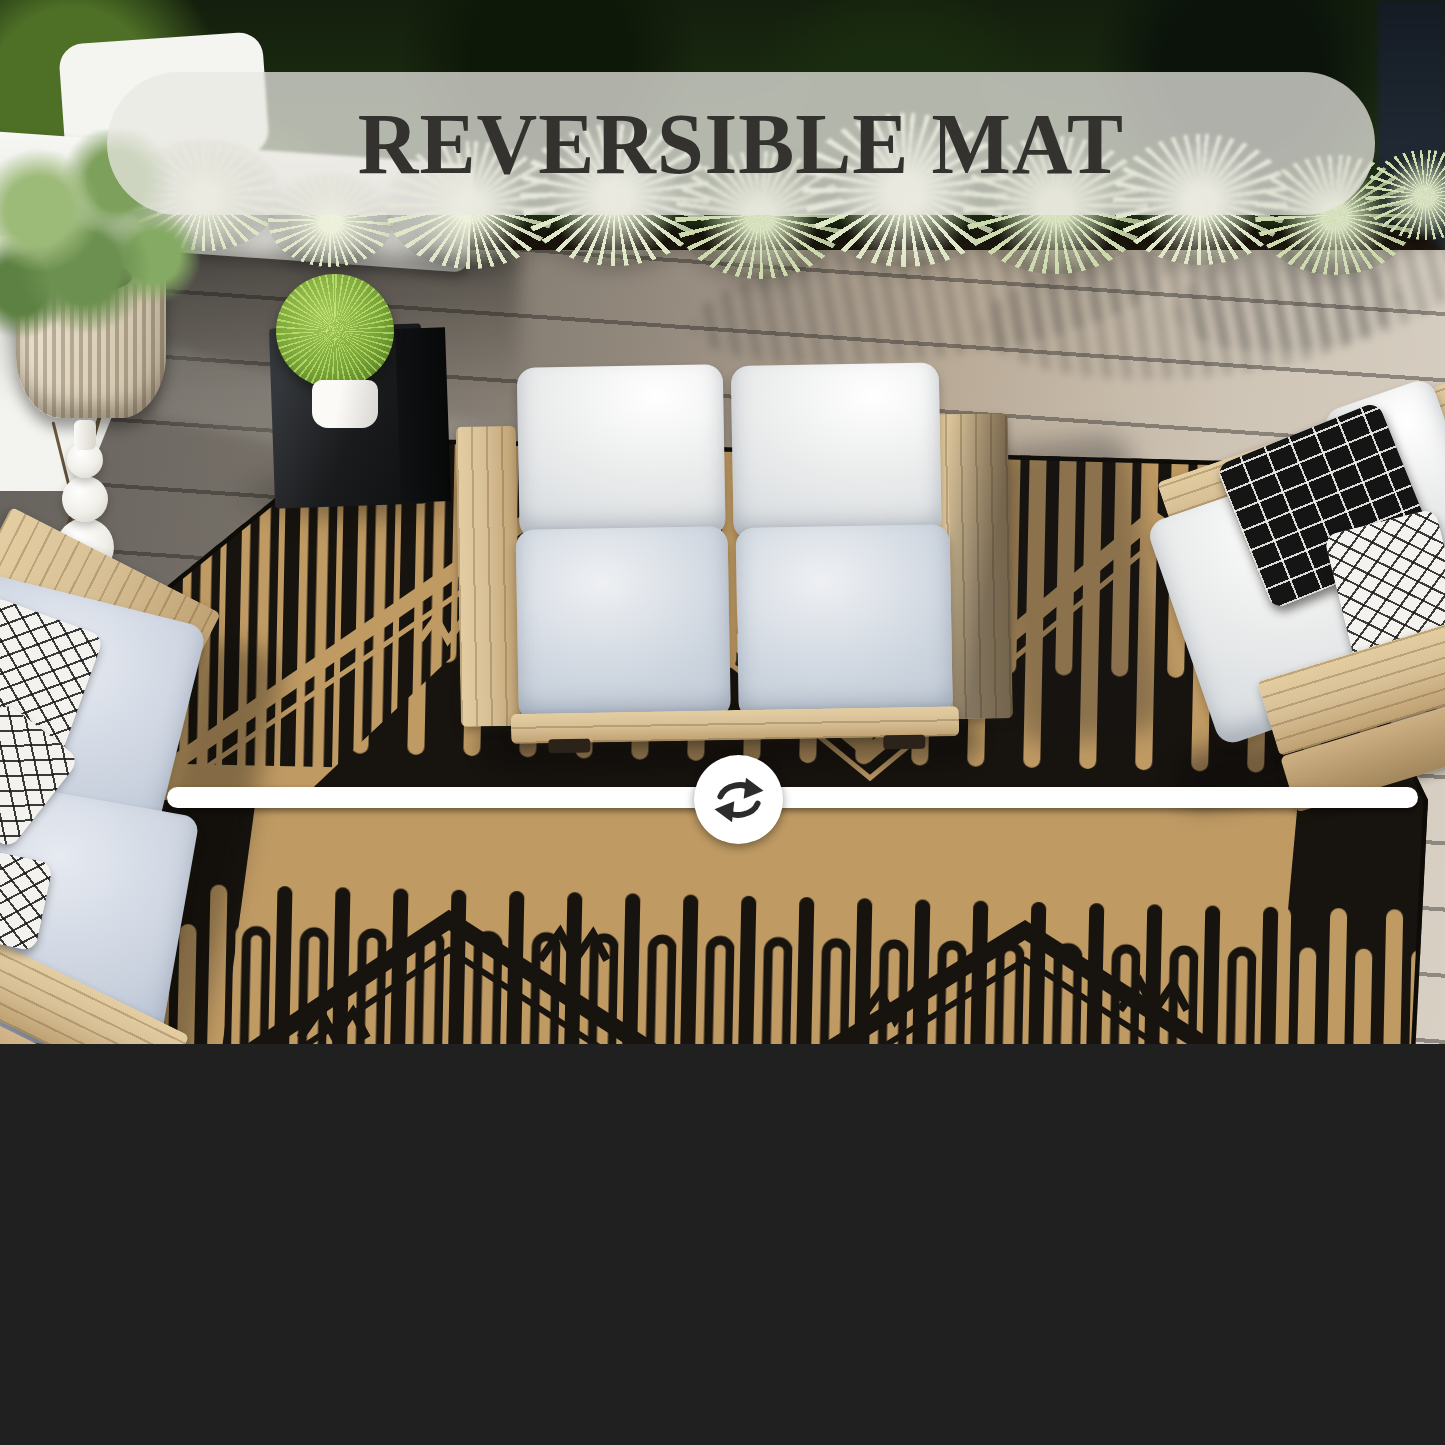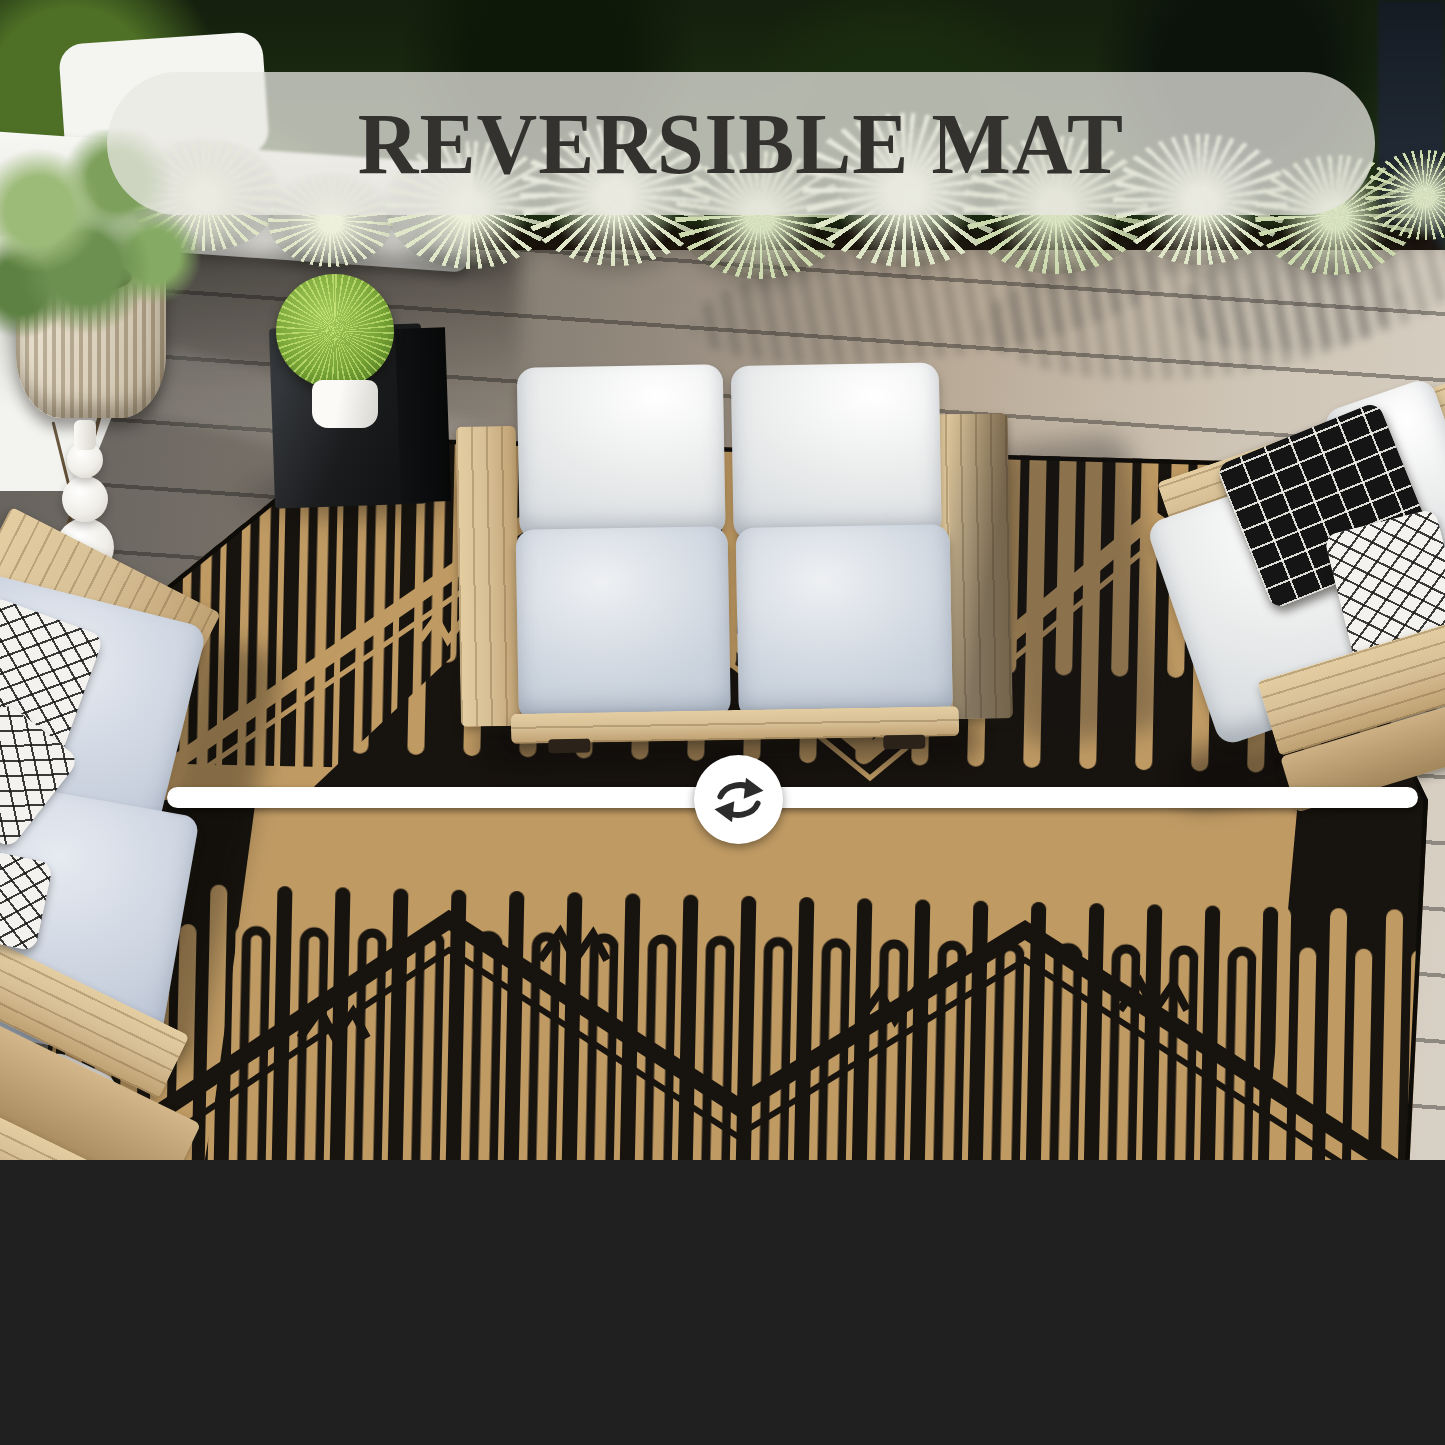--- a/index.html
+++ b/index.html
@@ -1,16 +1,16 @@
 <!DOCTYPE html>
 <html style="--rug_tan: #bf9a63; --rug_black: #17130e; --banner_bg: rgba(233,232,226,0.74); --banner_text: #34322f; --bar_white: #ffffff; --icon_dark: #2c2c2c; --deck_light: #d8d1c5; --deck_blue: #7e8693; --wood_light: #d9c197; --cushion_white: #eceded; --cushion_blue: #bcc6d4; --agave_pale: #dfe7c8;"><head>
 <meta charset="utf-8">
 <style>
   html,body{margin:0;padding:0;background:#202020;}
-  .scene{position:relative;width:1445px;height:1160px;overflow:hidden;
+  .scene{position:relative;width:1445px;height:1044px;overflow:hidden;
     font-family:"Liberation Serif","DejaVu Serif",serif;background:#8a8a86;}
   .scene *{position:absolute;box-sizing:border-box;}
 
   
   .bushes{left:0;top:0;width:1445px;height:315px;z-index:1;
     background:
       radial-gradient(circle at 5% 28%, #4e7026 0 80px, rgba(78,112,38,0) 150px),
       radial-gradient(circle at 16% 75%, #3a5a1e 0 60px, rgba(58,90,30,0) 130px),
       radial-gradient(circle at 38% 18%, #0e1808 0 80px, rgba(14,24,8,0) 150px),
       radial-gradient(circle at 62% 45%, #1a2c0f 0 90px, rgba(26,44,15,0) 170px),

